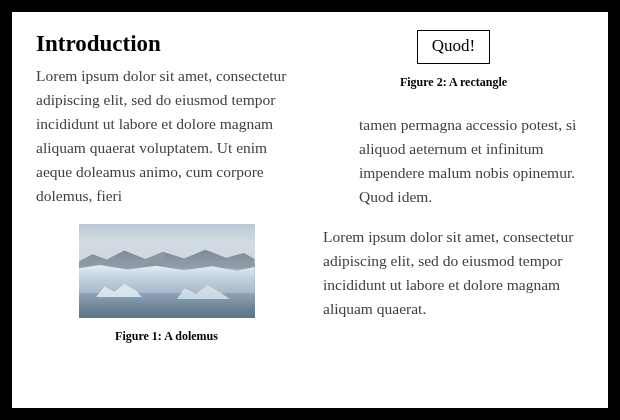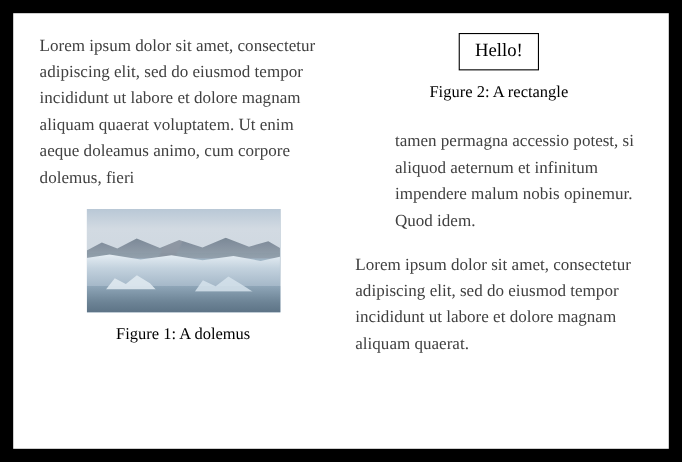--- a/index.html
+++ b/index.html
@@ -51,25 +51,26 @@
     line-height: 1.55;
     margin: 0 0 16px 0;
     color: #404040;
     text-align: left;
   }
   .figure {
     margin: 16px 0 0 0;
     text-align: center;
   }
   .caption {
-    font-size: 15px;
+    font-size: 12px;
     line-height: 1.4;
     margin-top: 10px;
     color: #000;
     text-align: center;
+    font-weight: bold;
   }
   
   .glacier {
     width: 176px;
     height: 94px;
     margin: 0 auto;
     position: relative;
     overflow: hidden;
     background: #9fb4c4;
   }
@@ -129,39 +130,40 @@
     text-align: center;
   }
 </style>
 </head>
 <body>
 
 <div class="page">
   <div class="columns">
 
     <div class="col">
+      <h1 class="title">Introduction</h1>
 
       <p class="body">Lorem ipsum dolor sit amet, consectetur adipiscing elit, sed do eiusmod tempor incididunt ut labore et dolore magnam aliquam quaerat voluptatem. Ut enim aeque doleamus animo, cum corpore dolemus, fieri</p>
 
       <div class="figure">
         <div class="glacier">
           <div class="gl-sky"></div>
           <div class="gl-mount"></div>
           <div class="gl-ice"></div>
           <div class="gl-water"></div>
           <div class="gl-berg1"></div>
           <div class="gl-berg2"></div>
         </div>
         <div class="caption">Figure 1: A dolemus</div>
       </div>
     </div>
 
     <div class="col">
       <div class="fig-top">
-        <span class="rect-box">Hello!</span>
+        <span class="rect-box">Quod!</span>
         <div class="caption">Figure 2: A rectangle</div>
       </div>
 
       <p class="body" style="margin-top:22px;margin-left:36px;">tamen permagna accessio potest, si aliquod aeternum et infinitum impendere malum nobis opinemur. Quod idem.</p>
 
       <p class="body">Lorem ipsum dolor sit amet, consectetur adipiscing elit, sed do eiusmod tempor incididunt ut labore et dolore magnam aliquam quaerat.</p>
     </div>
 
   </div>
 </div>

